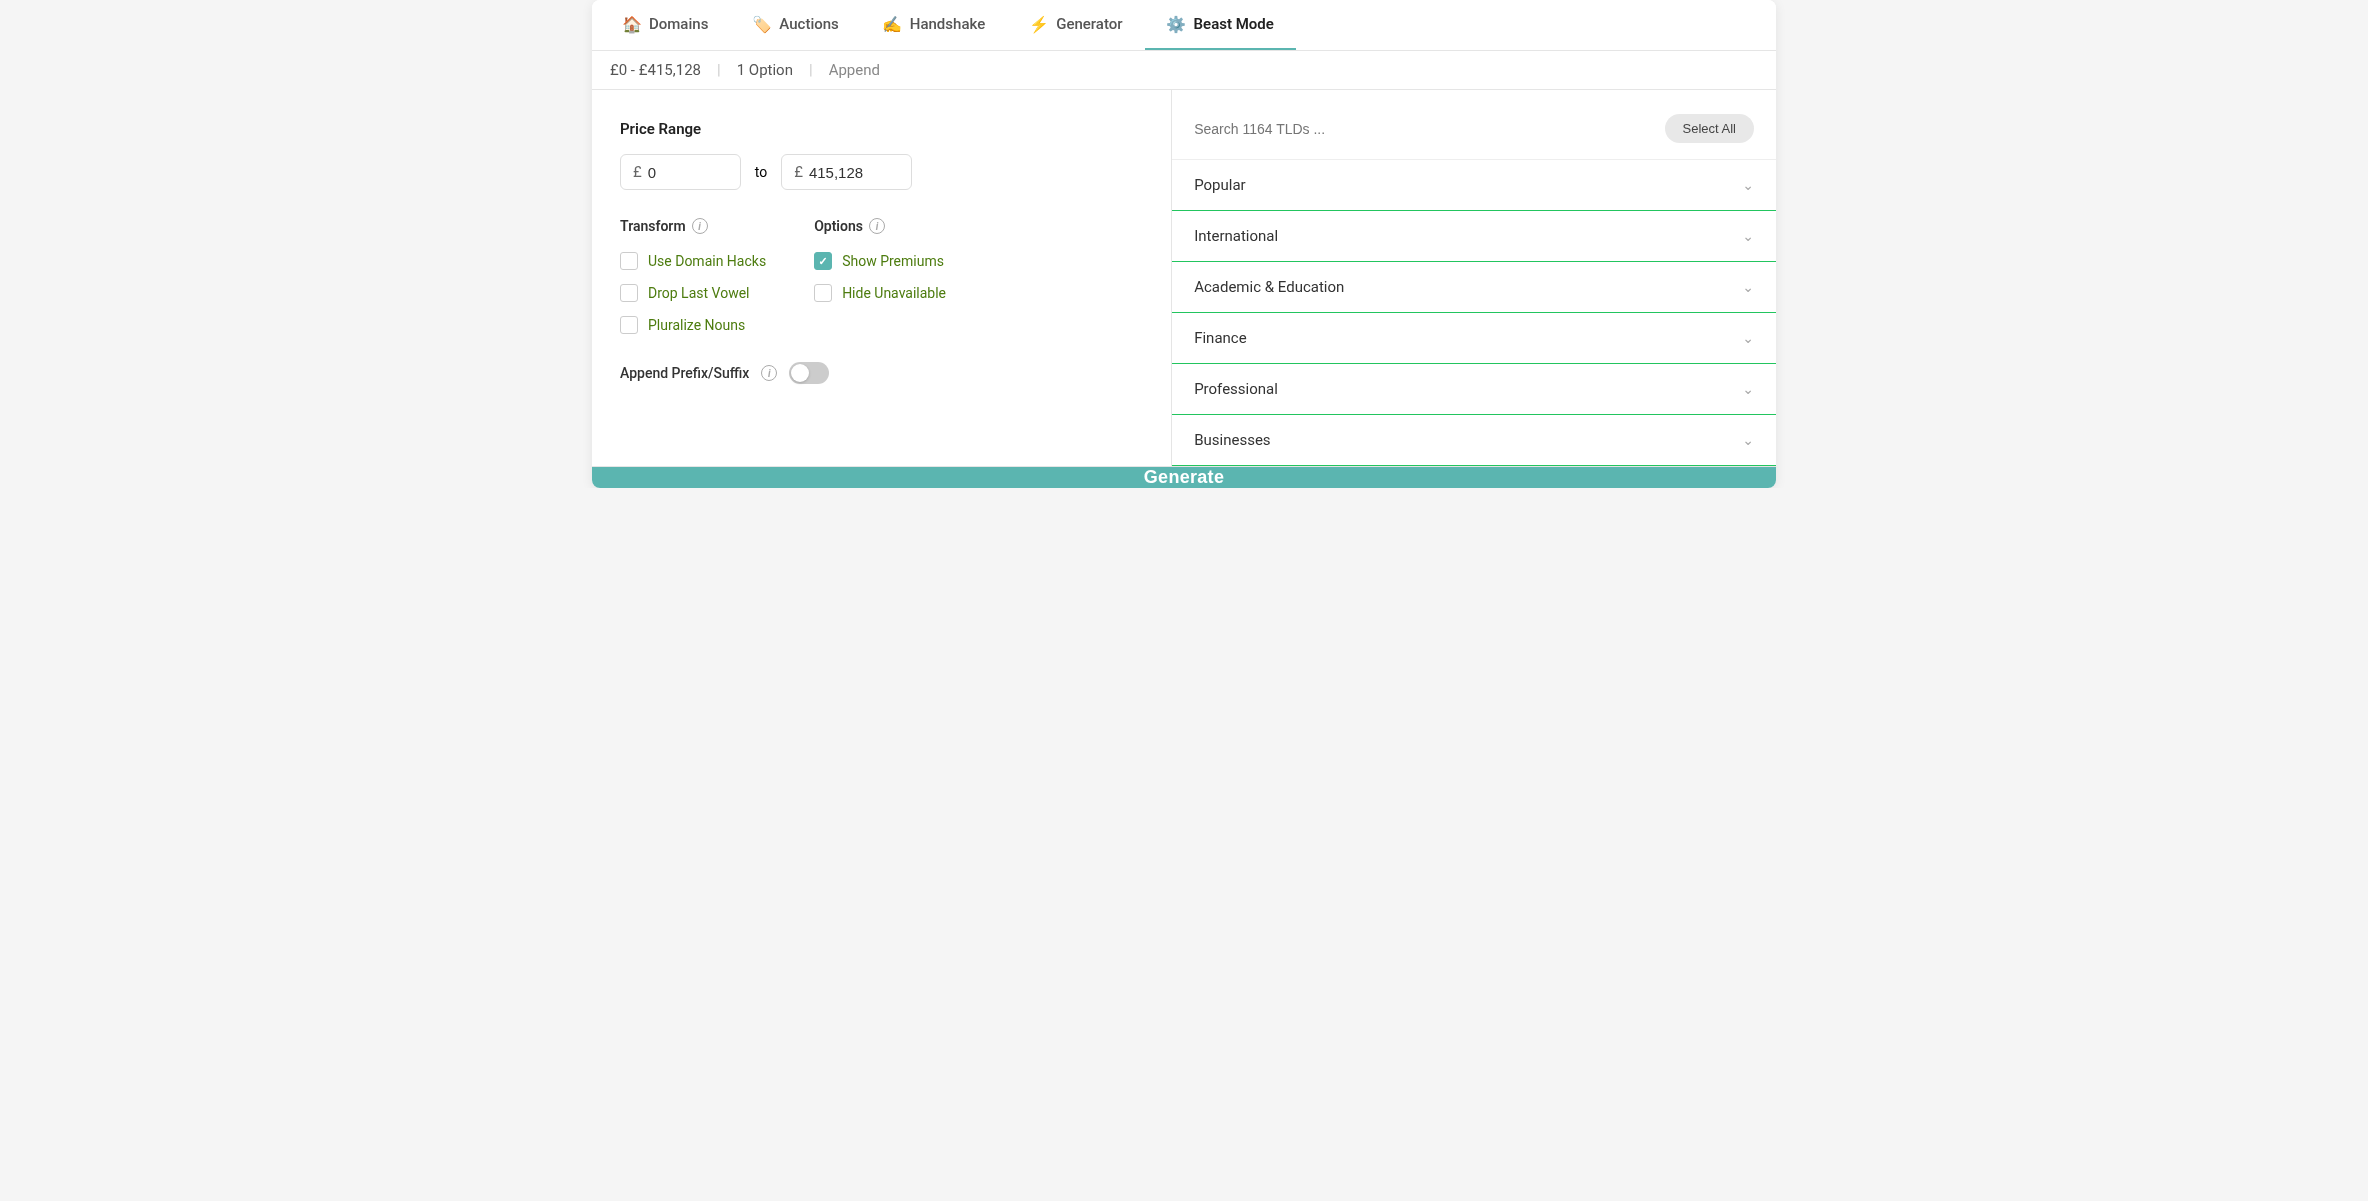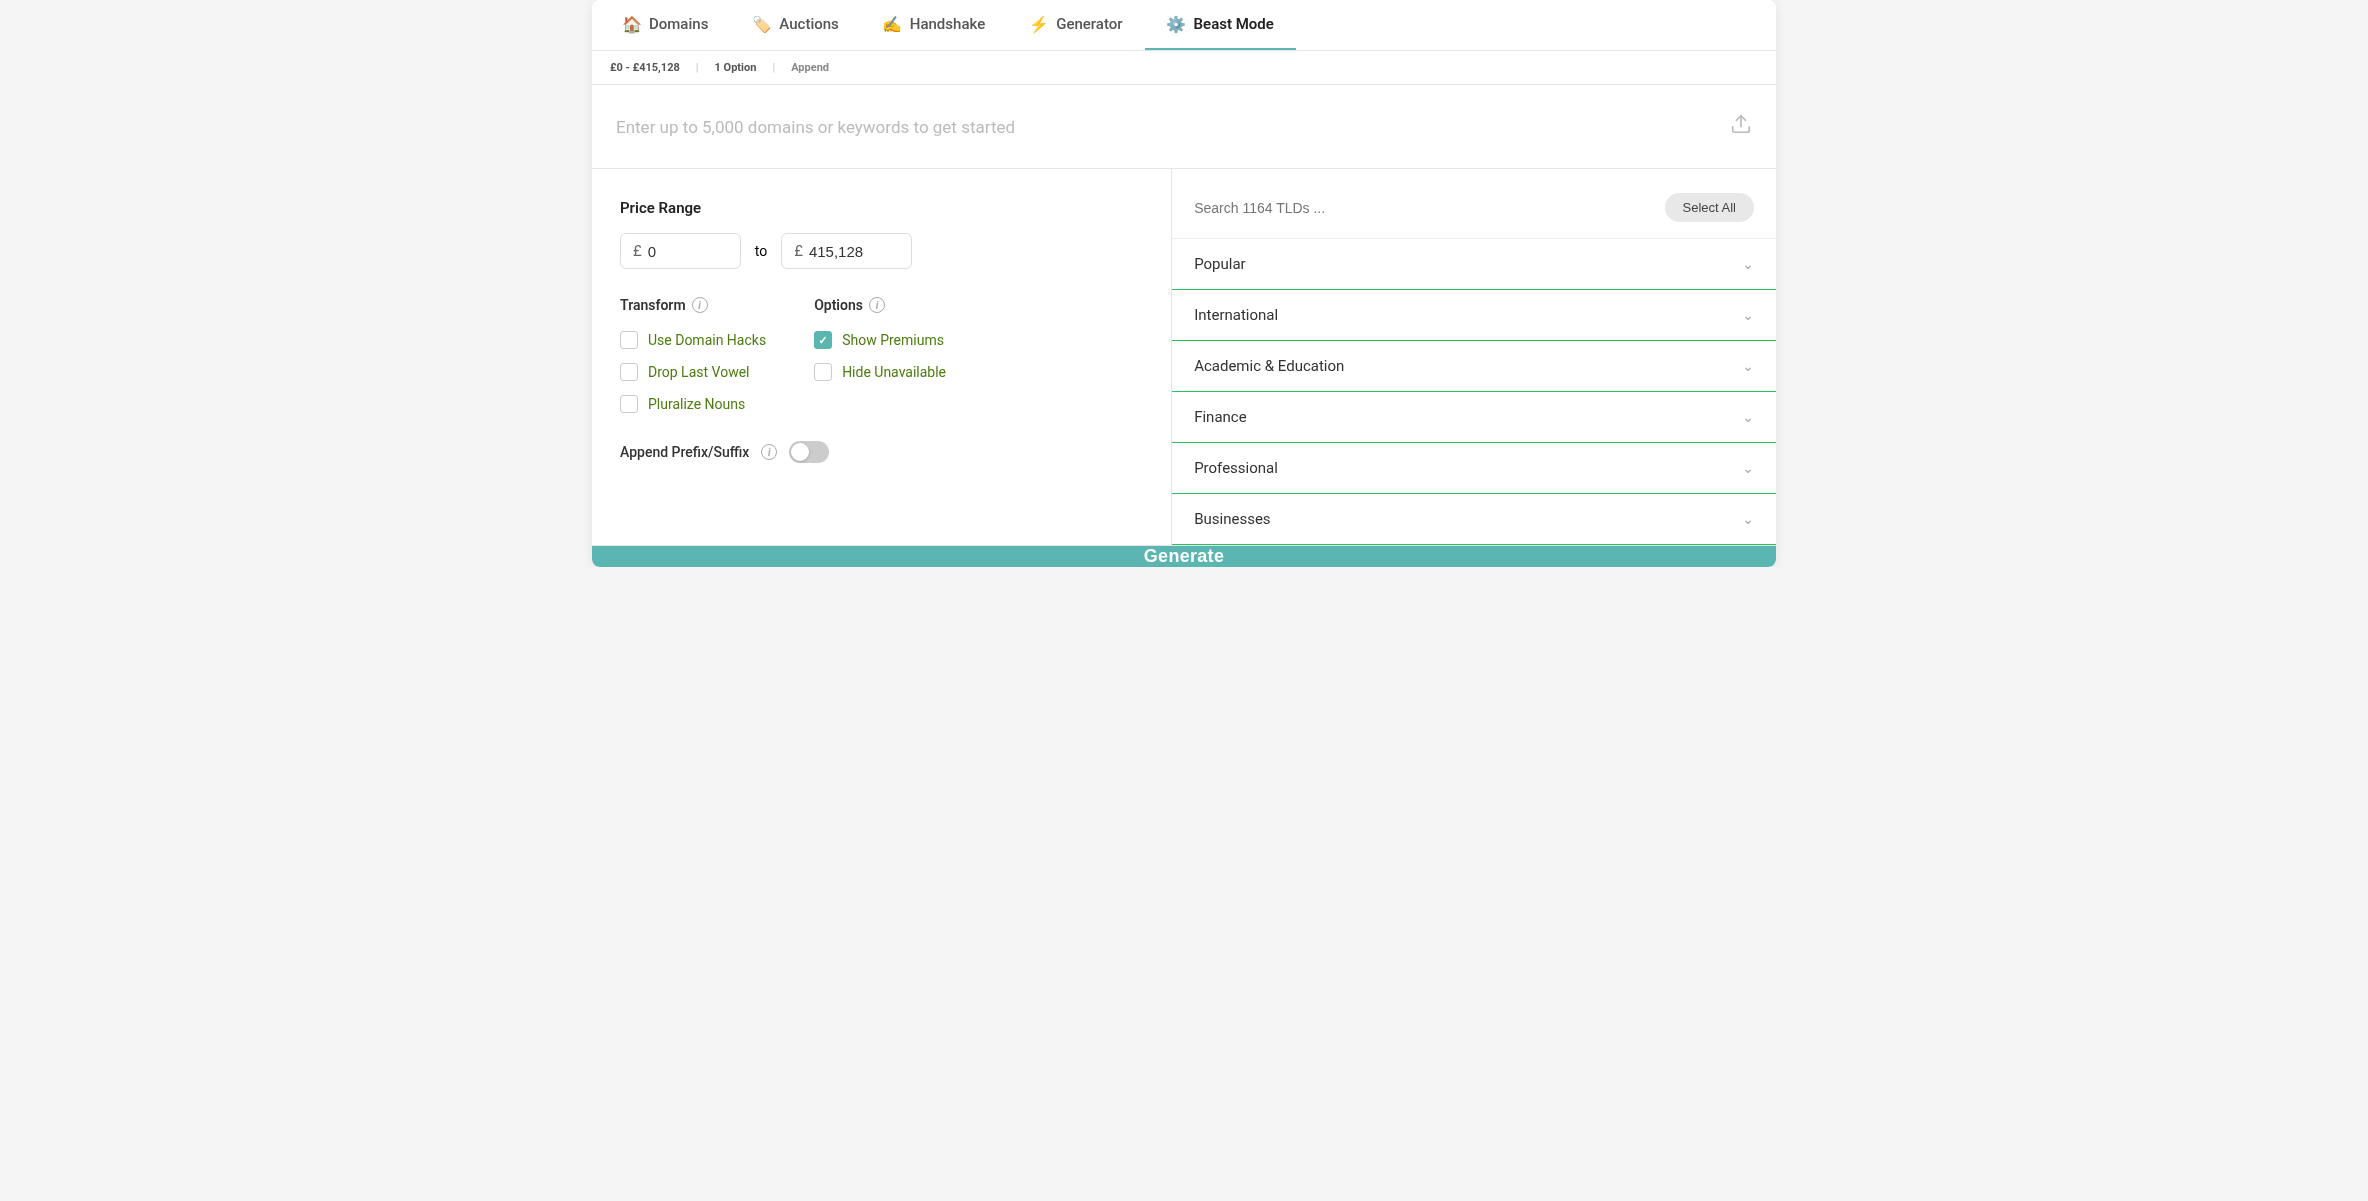--- a/index.html
+++ b/index.html
@@ -50,24 +50,23 @@
       font-size: 16px;
     }
 
     
     .filter-bar {
       display: flex;
       align-items: center;
       gap: 16px;
       padding: 10px 18px;
       border-bottom: 1px solid #e5e5e5;
-      font-size: 11px;
+      font-size: 15px;
       color: #555;
       background: #fff;
-      font-weight: bold;
     }
     .filter-bar-divider {
       color: #ccc;
     }
     .filter-reset {
       color: #888;
       cursor: pointer;
     }
 
     
@@ -334,30 +333,20 @@
   
   <div class="filter-bar">
     <span>£0 - £415,128</span>
     <span class="filter-bar-divider">|</span>
     <span>1 Option</span>
     <span class="filter-bar-divider">|</span>
     <span class="filter-reset">Append</span>
   </div>
 
   
-  <div class="search-area">
-    <span class="search-placeholder">Enter up to 5,000 domains or keywords to get started</span>
-    <span class="upload-icon">
-      <svg width="22" height="22" viewBox="0 0 24 24" fill="none" stroke="#bbb" stroke-width="1.8" stroke-linecap="round" stroke-linejoin="round">
-        <path d="M21 15v4a2 2 0 0 1-2 2H5a2 2 0 0 1-2-2v-4"></path>
-        <polyline points="17 8 12 3 7 8"></polyline>
-        <line x1="12" y1="3" x2="12" y2="15"></line>
-      </svg>
-    </span>
-  </div>
 
   
   <div class="main-content">
 
     <div class="left-panel">
 
       <div class="section-label">Price Range</div>
 
       <div class="price-range-row">
         <div class="price-input-wrapper">

